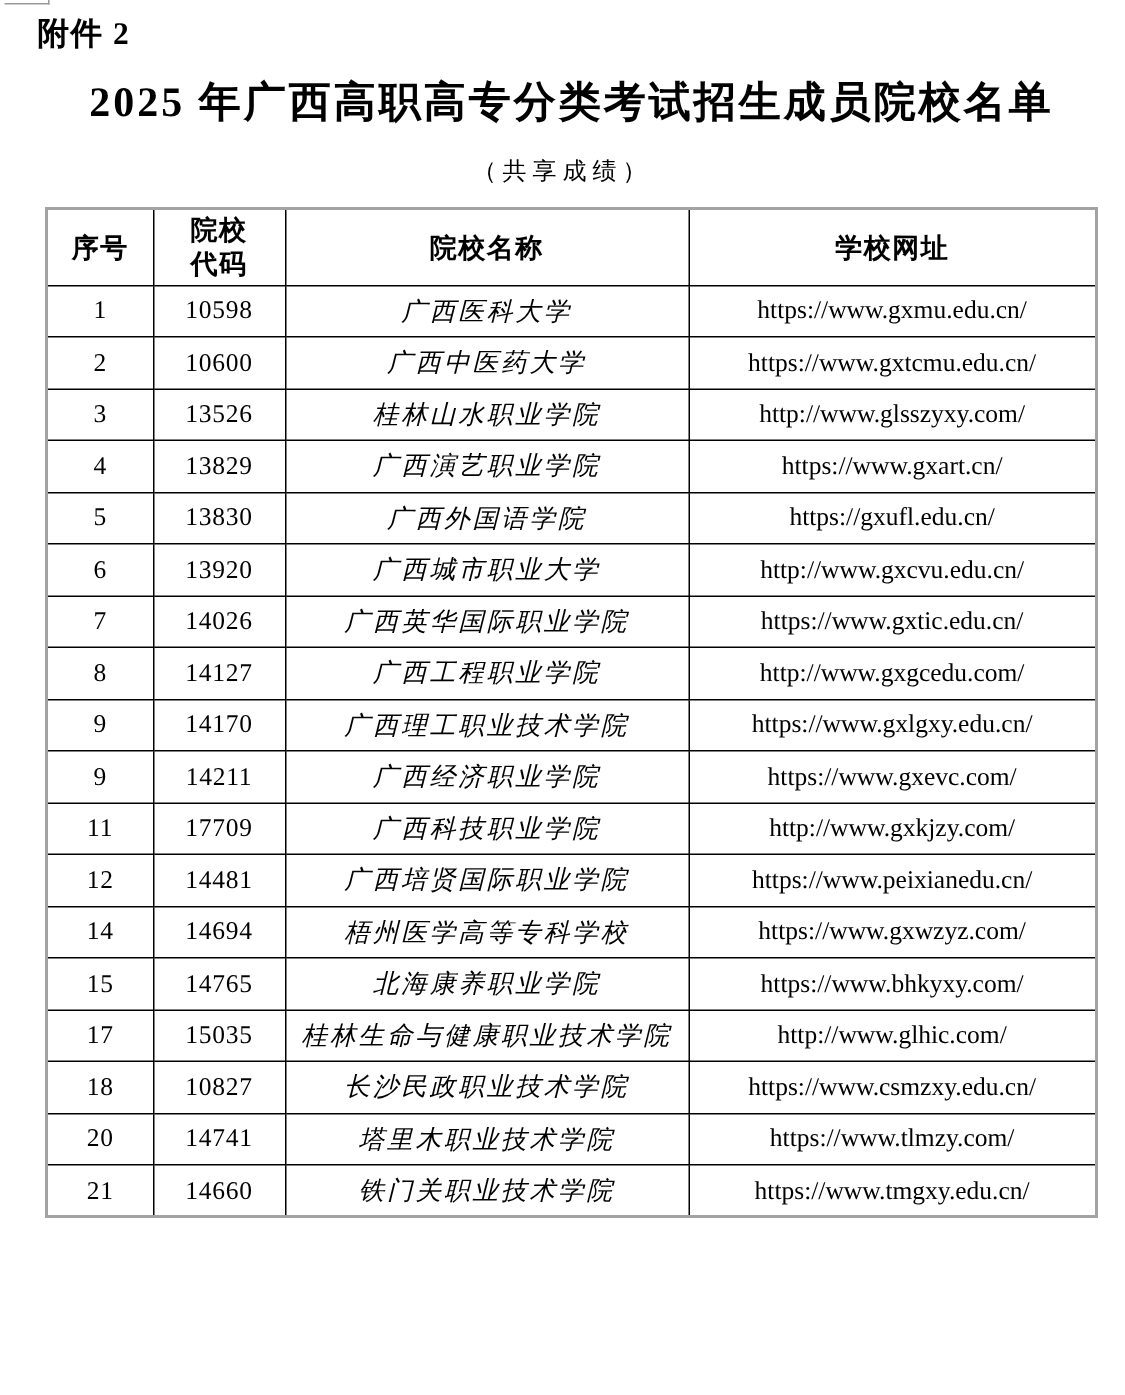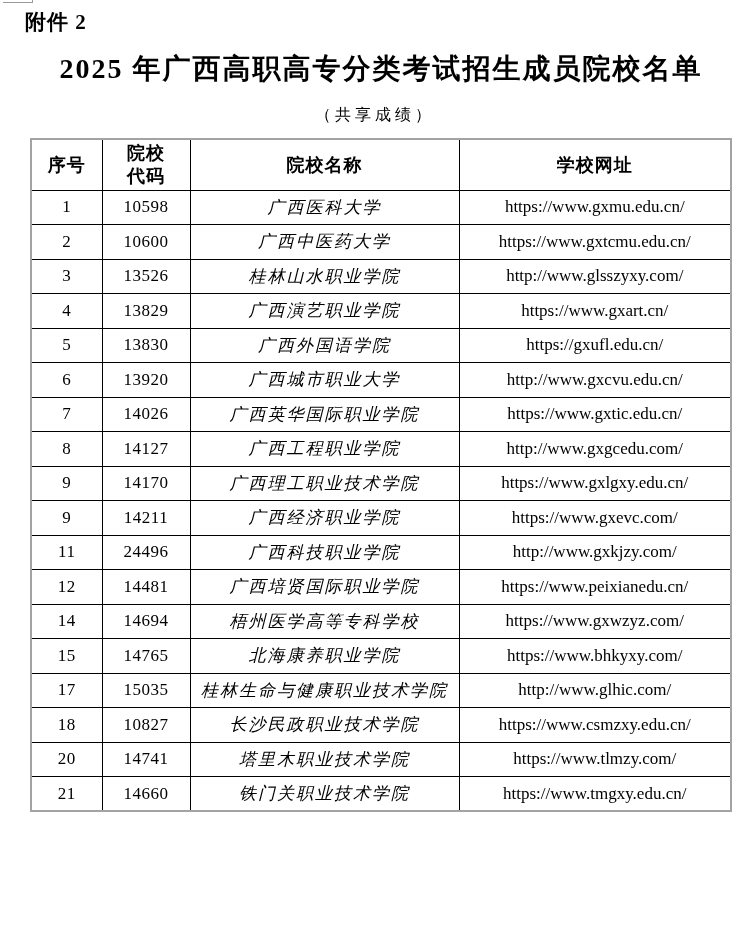--- a/index.html
+++ b/index.html
@@ -150,21 +150,21 @@
     <td class="c-url">https://www.gxlgxy.edu.cn/</td>
   </tr>
         <tr>
     <td class="c-no">9</td>
     <td class="c-code">14211</td>
     <td class="c-name">广西经济职业学院</td>
     <td class="c-url">https://www.gxevc.com/</td>
   </tr>
         <tr>
     <td class="c-no">11</td>
-    <td class="c-code">24496</td>
+    <td class="c-code">17709</td>
     <td class="c-name">广西科技职业学院</td>
     <td class="c-url">http://www.gxkjzy.com/</td>
   </tr>
         <tr>
     <td class="c-no">12</td>
     <td class="c-code">14481</td>
     <td class="c-name">广西培贤国际职业学院</td>
     <td class="c-url">https://www.peixianedu.cn/</td>
   </tr>
         <tr>

